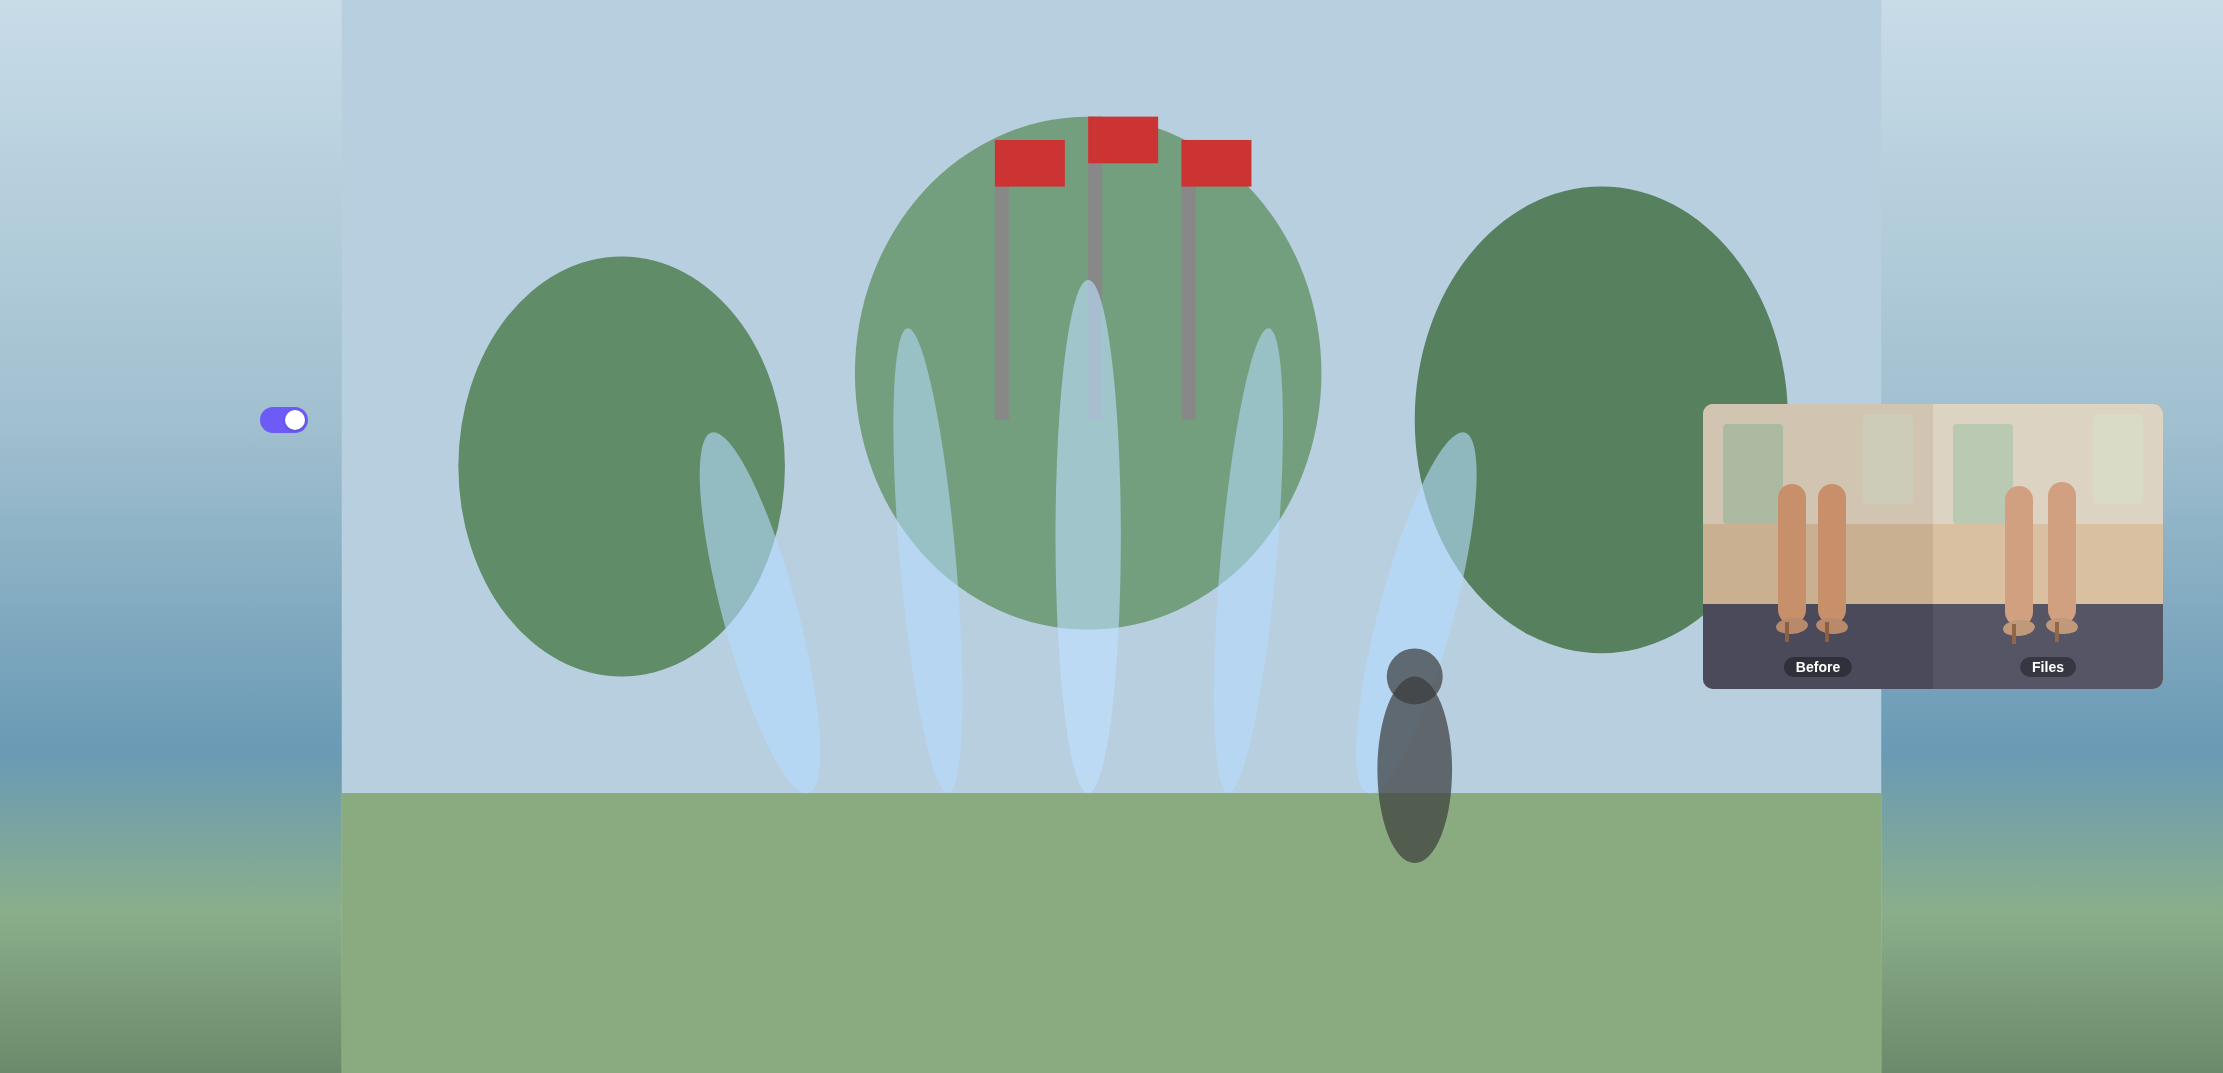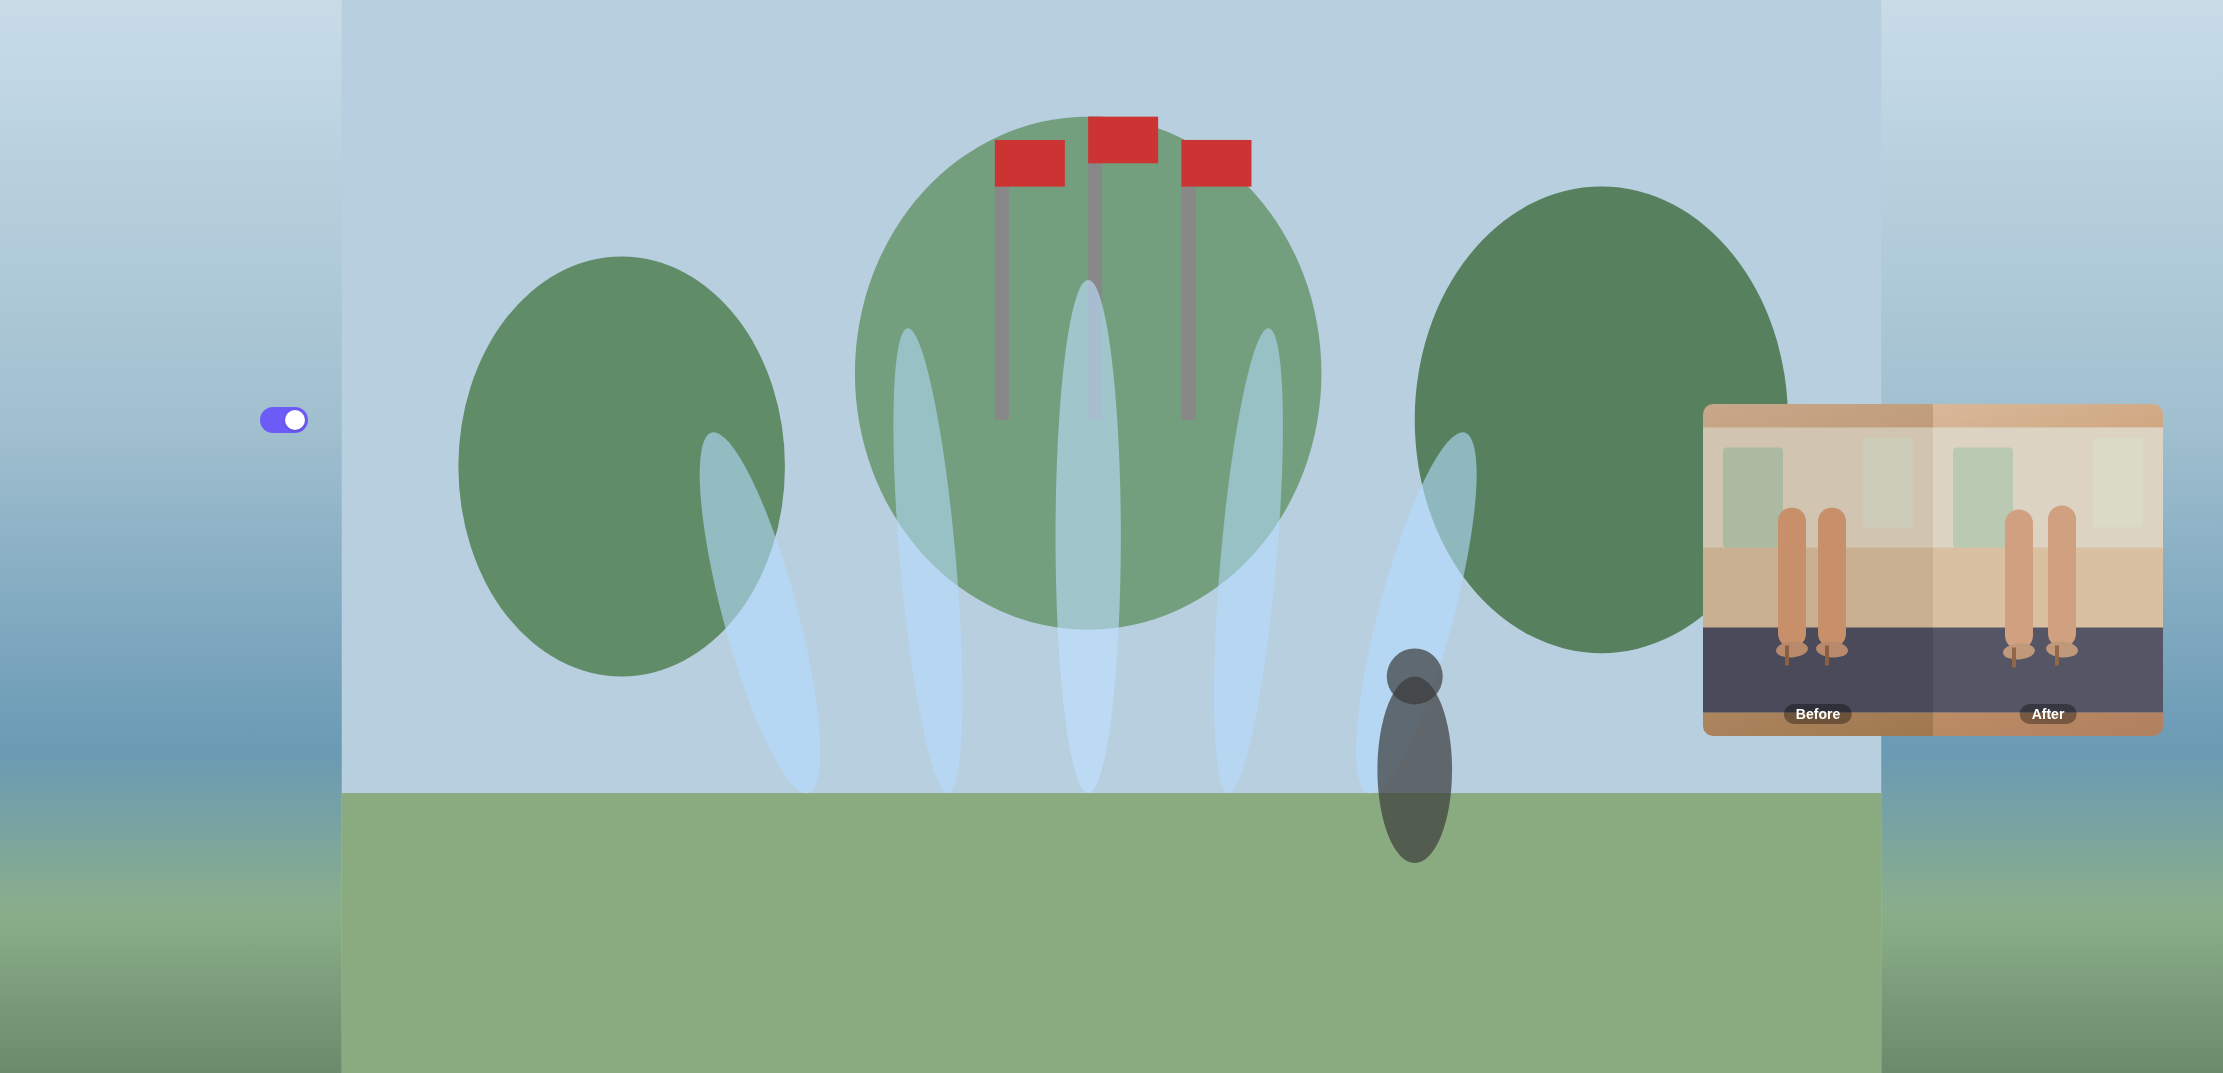--- a/index.html
+++ b/index.html
@@ -113,21 +113,21 @@
       width: 18px; height: 18px; border-radius: 50%; border: 2px solid #d0d0e0;
       background: #fff; flex-shrink: 0; display: flex; align-items: center; justify-content: center;
     }
     .radio-circle.selected { border-color: #6d5bf7; background: #6d5bf7; }
     .radio-inner { width: 8px; height: 8px; border-radius: 50%; background: #fff; }
     .warning-row { display: flex; align-items: flex-start; gap: 8px; margin-top: 18px; font-size: 13px; color: #888; }
     .warning-icon { color: #f59e0b; font-size: 14px; flex-shrink: 0; margin-top: 1px; }
 
     
     .ba-preview {
-      width: 460px; flex-shrink: 0; display: flex; border-radius: 10px; overflow: hidden; height: 332px; justify-content: flex-end;
+      width: 460px; flex-shrink: 0; display: flex; border-radius: 10px; overflow: hidden; height: 285px; justify-content: flex-end;
     }
     .ba-panel { flex: 1; position: relative; }
     .ba-label {
       position: absolute; bottom: 12px; left: 50%; transform: translateX(-50%);
       color: #fff; font-size: 14px; font-weight: 600; background: rgba(0,0,0,0.35);
       padding: 2px 12px; border-radius: 12px;
     }
     .ba-left {
       background: linear-gradient(160deg, #c8a88a 0%, #b8906a 50%, #a07850 100%);
     }
@@ -393,19 +393,19 @@
 
             <rect x="72" y="82" width="28" height="140" fill="#d0a080" rx="14"></rect>
             <rect x="115" y="78" width="28" height="142" fill="#d0a080" rx="14"></rect>
 
             <ellipse cx="86" cy="224" rx="16" ry="8" fill="#c0997a" transform="rotate(-5 86 224)"></ellipse>
             <ellipse cx="129" cy="222" rx="16" ry="8" fill="#c0997a" transform="rotate(5 129 222)"></ellipse>
 
             <rect x="79" y="220" width="4" height="20" fill="#906848"></rect>
             <rect x="122" y="218" width="4" height="20" fill="#906848"></rect>
           </svg>
-          <span class="ba-label">After</span>
+          <span class="ba-label">Files</span>
         </div>
       </div>
     </div>
 
   </main>
 </div>
 
 </body></html>

